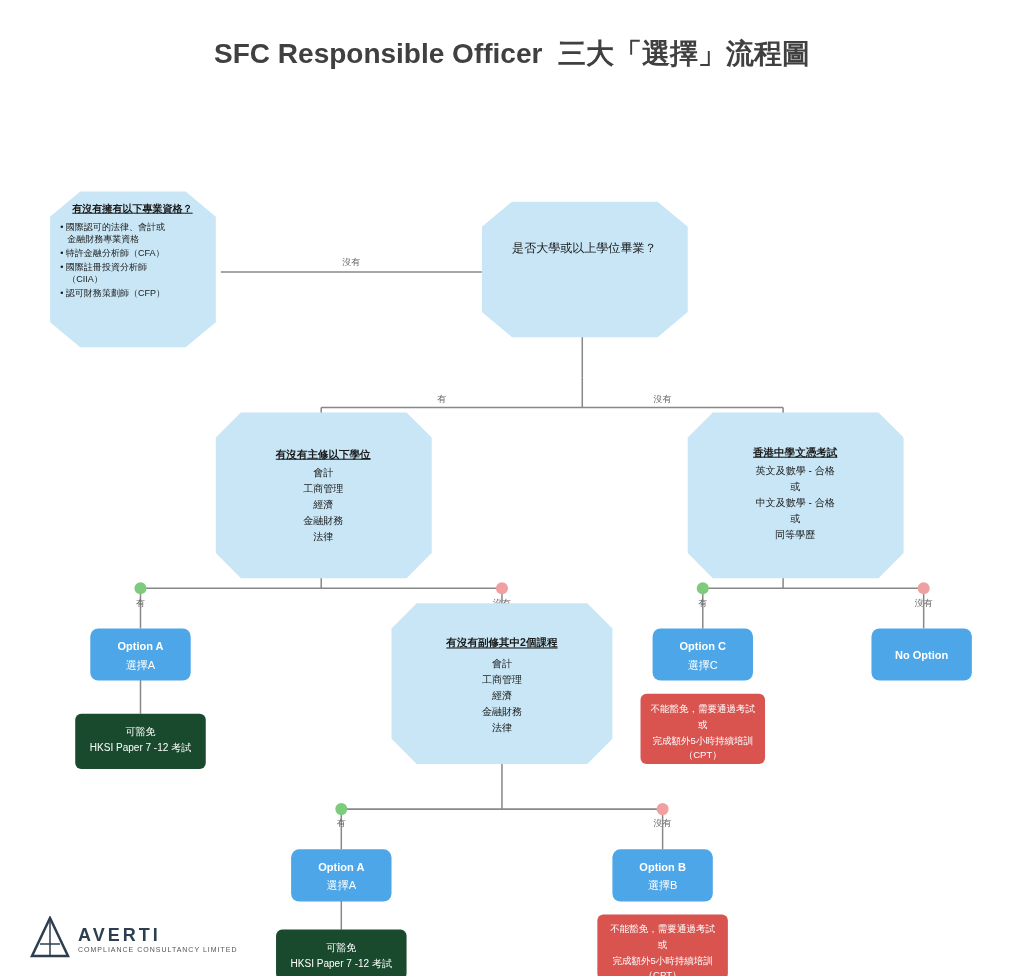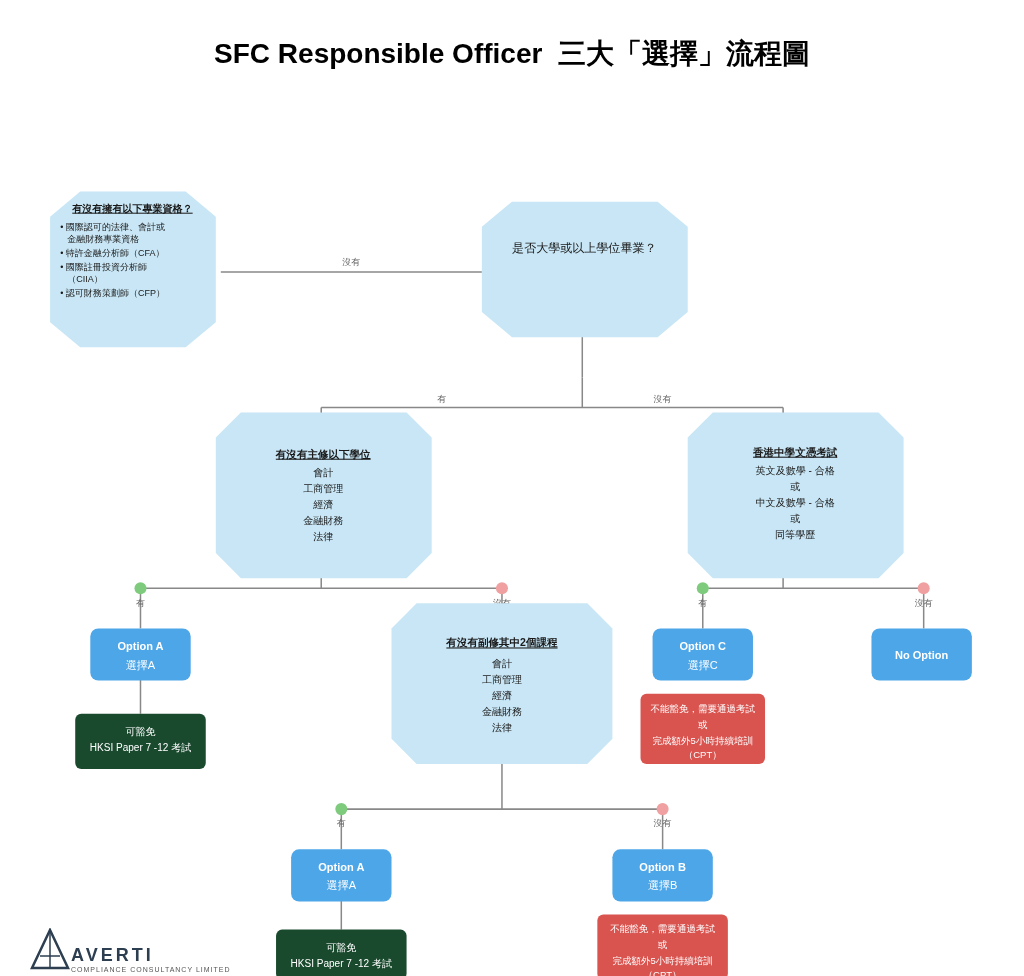--- a/index.html
+++ b/index.html
@@ -15,46 +15,46 @@
       width: 1024px;
       min-height: 976px;
       position: relative;
       padding: 20px;
     }
     .title {
       text-align: center;
       font-size: 28px;
       font-weight: bold;
       padding: 15px 0 10px 0;
-      color: #000000;
+      color: #404040;
     }
 
     
     .flowchart-container {
       position: relative;
       width: 100%;
       height: 900px;
     }
 
     svg {
       width: 100%;
       height: 100%;
     }
     .connector-line { stroke: #888; stroke-width: 1.5; fill: none; }
 
     text { font-family: Arial, sans-serif; }
     .text-label { font-size: 9px; fill: #666; text-anchor: middle; }
 
     .logo-area {
       position: absolute;
-      bottom: 30px;
+      bottom: 42px;
       left: 30px;
       display: flex;
-      align-items: flex-end;
-      gap: 1px;
+      align-items: center;
+      gap: 8px;
     }
     .logo-text {
       font-family: Arial, sans-serif;
       font-weight: bold;
       font-size: 18px;
       letter-spacing: 3px;
       color: #2c3e50;
     }
     .logo-sub {
       font-size: 7px;

